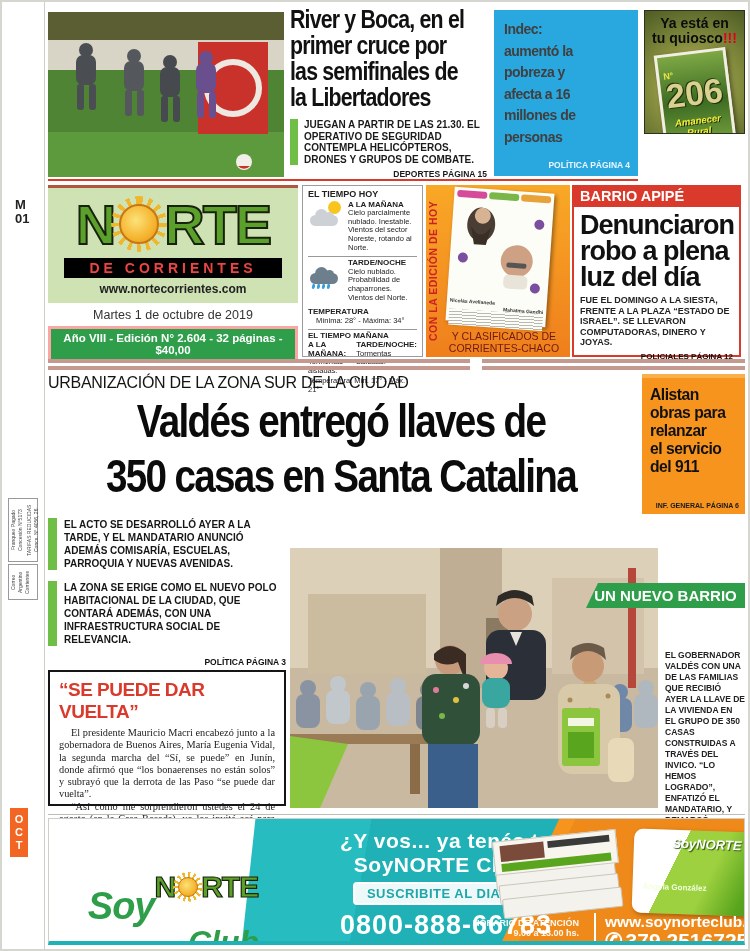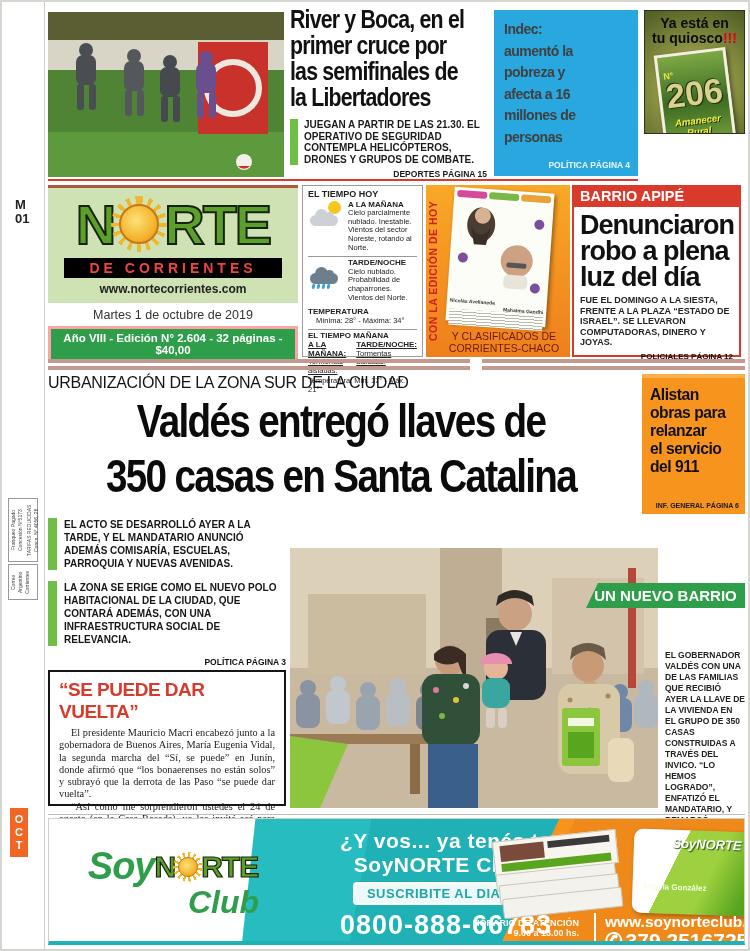--- a/index.html
+++ b/index.html
@@ -81,21 +81,21 @@
   .cloud::before{content:'';position:absolute;width:13px;height:13px;border-radius:50%;background:inherit;top:-6px;left:5px;}
   .cloud::after{content:'';position:absolute;width:9px;height:9px;border-radius:50%;background:inherit;top:-3px;left:15px;}
   .dark .cloud{background:#6d7e8d;}
   .sun-mini{position:absolute;top:0;right:3px;width:13px;height:13px;border-radius:50%;background:#f9c51d;}
   .drops{position:absolute;bottom:-4px;left:4px;}
   .drops i{display:inline-block;width:3px;height:5px;background:#3aa0d8;border-radius:0 50% 50% 50%;
         transform:rotate(18deg);margin-right:2px;}
   .w-label{font-weight:bold;font-size:8px;}
   .w-sep{border-top:1px solid #999;margin:4px 0 2px;}
   .w-two{display:flex;gap:3px;}
-  .w-two > div{flex:1;text-decoration:underline;}
+  .w-two > div{flex:1;}
 
   
   .insert{left:424px;top:183px;width:144px;height:172px;background:linear-gradient(#f9a826,#ef7f1c);overflow:hidden;}
   .insert-side{position:absolute;left:1px;top:4px;bottom:4px;writing-mode:vertical-rl;transform:rotate(180deg);
         color:#cd2027;font-weight:bold;font-size:10.5px;text-align:center;letter-spacing:.5px;}
   .caric{position:absolute;left:24px;top:5px;width:100px;height:134px;background:#fdfdf8;
         transform:rotate(4deg);box-shadow:2px 2px 4px rgba(0,0,0,.4);padding:3px;}
   .caric-head{display:flex;gap:2px;}
   .caric-head i{height:7px;border-radius:3px;flex:1;}
   .caric-cap{font-weight:bold;font-size:5px;color:#333;}
@@ -146,21 +146,21 @@
   
   .ad-rule{left:46px;top:812px;width:697px;height:1px;background:#bdbdb8;}
   .ad{left:46px;top:816px;width:697px;height:127px;border:1px solid #cfcfc9;border-bottom:4px solid #1fb1b5;
         background:#fff;overflow:hidden;}
   .ad-orange{position:absolute;inset:0;background:linear-gradient(115deg,#f9a826 0 35%,#f7941d 35% 70%,#ef8a1a 70%);
         clip-path:polygon(58% 0,100% 0,100% 100%,50% 100%);}
   .ad-teal{position:absolute;inset:0;background:linear-gradient(100deg,#26bcc0 0 45%,#1fb1b5 45%);
         clip-path:polygon(29.7% 0,73.4% 0,65.2% 100%,27.8% 100%);}
   .ad-logo{position:absolute;left:24px;top:26px;width:200px;}
   .soy-row{display:flex;align-items:center;justify-content:center;}
-  .soy{color:#2e9e4a;font-weight:bold;font-style:italic;font-size:38px;letter-spacing:-1px;}
+  .soy{color:#2e9e4a;font-weight:bold;font-style:italic;font-size:38px;letter-spacing:-1px;margin-top:40px;}
   .norte-mini{display:flex;align-items:center;font-weight:bold;font-size:30px;letter-spacing:-1px;
         color:#5aa02a;-webkit-text-stroke:1.2px #17210c;}
   .sun-s{position:relative;width:24px;height:24px;margin:0 1px;flex:none;}
   .sun-s::before{content:'';position:absolute;inset:-3px;border-radius:50%;
         background:repeating-conic-gradient(#f0b62c 0 10deg,rgba(0,0,0,0) 10deg 24deg);}
   .sun-s .sun-core{inset:2px;border:1px solid #c77714;}
   .club{color:#2e9e4a;font-weight:bold;font-style:italic;font-size:32px;text-align:right;margin:-4px 14px 0 0;}
   .ad-q{position:absolute;left:232px;top:10px;width:330px;text-align:center;color:#fff;}
   .ad-q .q{font-weight:bold;font-size:21px;line-height:24px;letter-spacing:.5px;}
   .cta{display:inline-block;margin-top:5px;border:2px solid #fff;border-radius:4px;background:rgba(255,255,255,.92);

